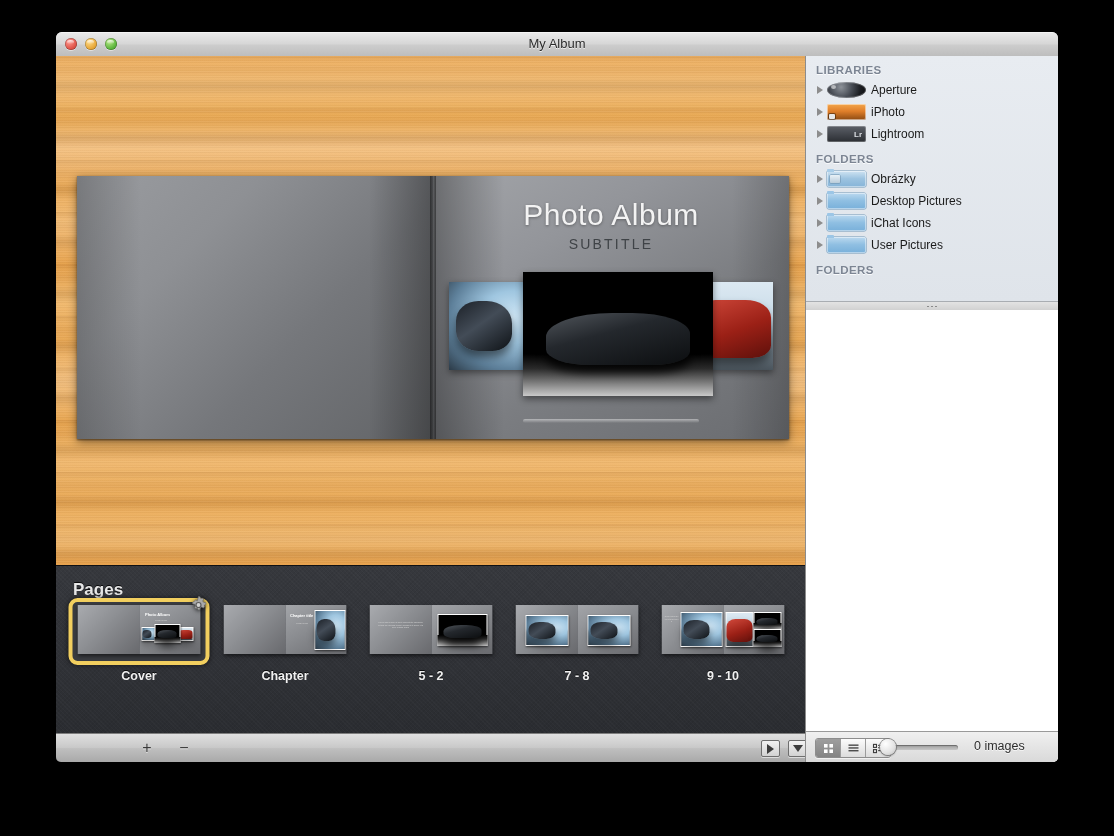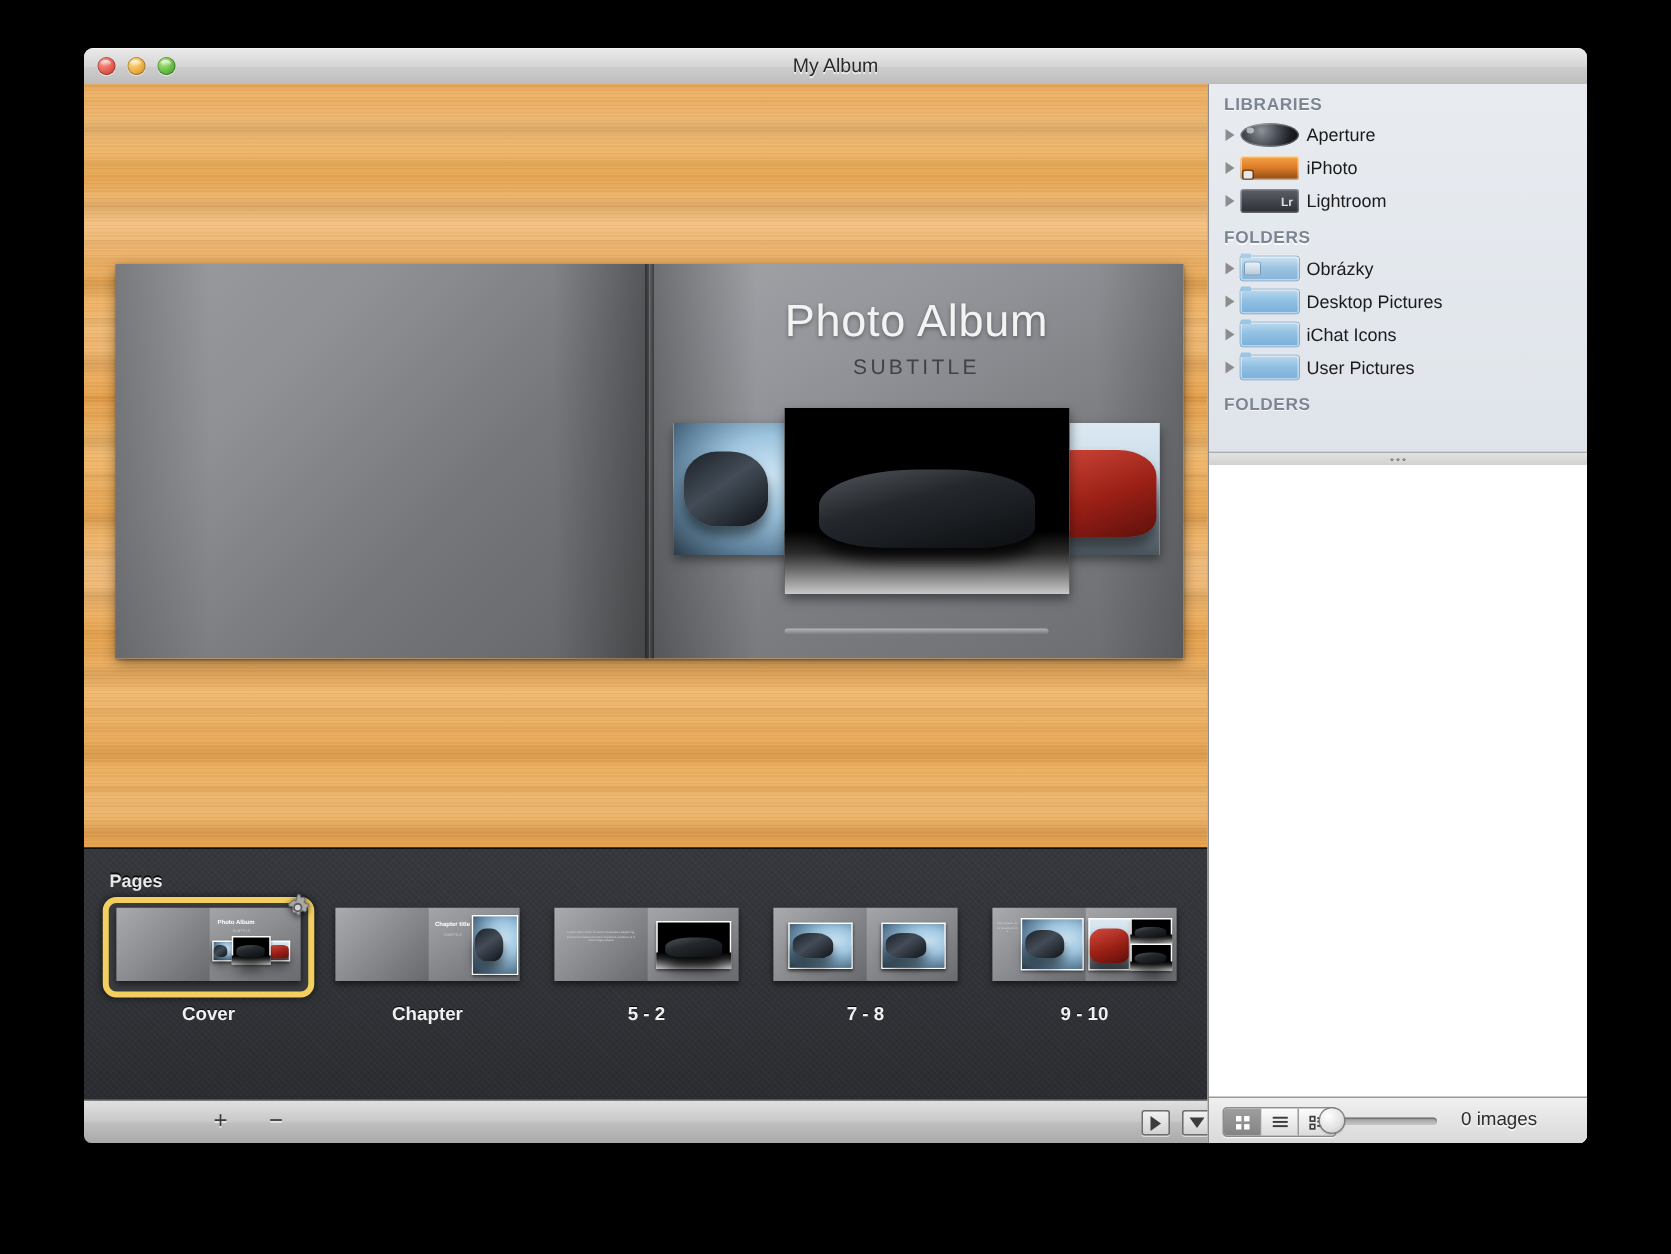--- a/index.html
+++ b/index.html
@@ -118,21 +118,21 @@
 
   
   #pagespanel{
     position:absolute;left:0;right:0;top:509px;bottom:0;
     background:
       repeating-linear-gradient(45deg, rgba(255,255,255,.018) 0 1px, rgba(0,0,0,0) 1px 3px),
       repeating-linear-gradient(-45deg, rgba(0,0,0,.05) 0 1px, rgba(0,0,0,0) 1px 3px),
       linear-gradient(to bottom,#36383d 0%,#2f3136 55%,#282a2e 100%);
     border-top:1px solid #101114;
   }
-  #pages-label{position:absolute;left:17px;top:14px;font-size:12px;font-weight:bold;color:#e8e8e8;
+  #pages-label{position:absolute;left:17px;top:14px;font-size:17px;font-weight:bold;color:#e8e8e8;
     text-shadow:0 -1px 0 rgba(0,0,0,.8);}
   #pagestrip{position:absolute;left:10px;right:10px;top:37px;height:85px;display:flex;}
   .page-cell{width:148px;position:relative;}
   .thumb-wrap{position:absolute;left:50%;transform:translateX(-50%);top:2px;}
   .thumb{
     position:relative;width:123px;height:49px;display:flex;overflow:hidden;
     box-shadow:0 2px 4px rgba(0,0,0,.55);
   }
   .thumb .half{width:50%;height:100%;position:relative;overflow:hidden;}
   .th-l{background:linear-gradient(135deg,#a9abaf 0%,#8c8e92 45%,#68696d 100%);}

